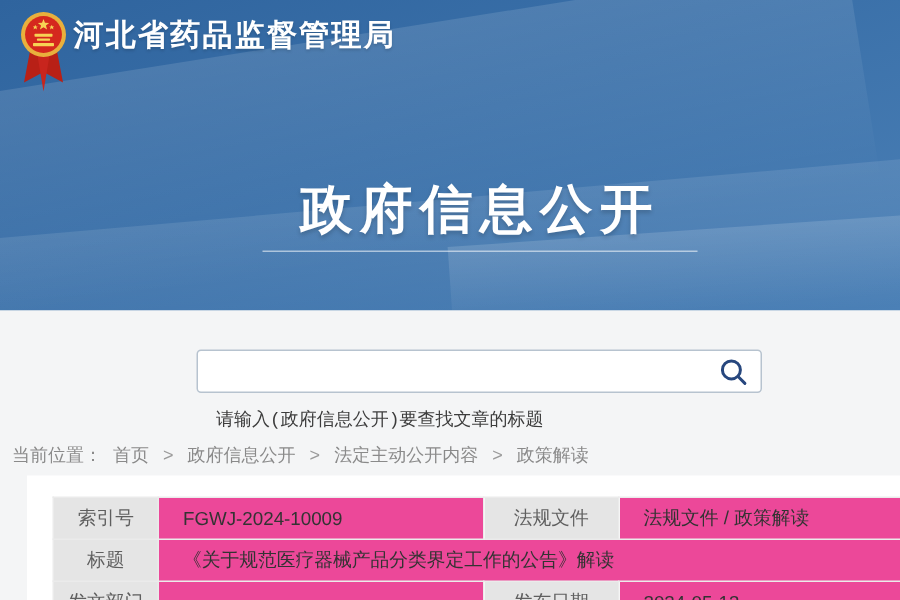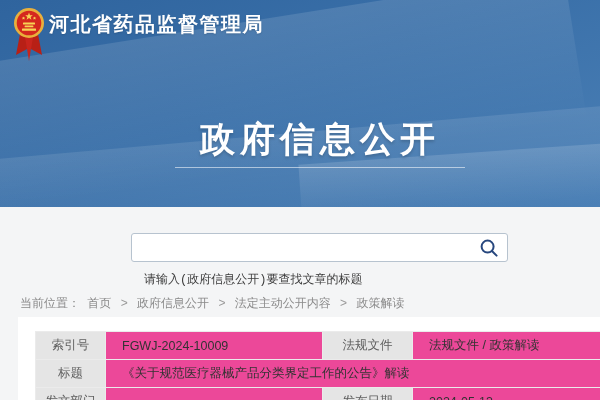--- a/index.html
+++ b/index.html
@@ -77,21 +77,21 @@
     font-family:Liberation Mono, monospace;
     margin-top:32px;
   }
   .search-input::placeholder{ color:#3c3c3c; opacity:1; }
   .search-icon-btn{
     position:absolute; right:8px; top:4px; width:20px; height:20px;
     background:none; border:none; cursor:pointer; padding:0;
   }
 
   .breadcrumb{
-    position:absolute; left:20px; top:88px;
+    position:absolute; left:8px; top:88px;
     font-size:12px; color:#8a8a8a; white-space:nowrap;
   }
   .breadcrumb a{ color:#8a8a8a; text-decoration:none; cursor:pointer; }
   .breadcrumb .sep{ margin:0 6px; color:#9a9a9a; }
   .breadcrumb .prefix{ margin-right:4px; }
 
   
   .content-panel{
     position:absolute; left:18px; top:317px; width:602px; height:120px;
     background:#ffffff;

